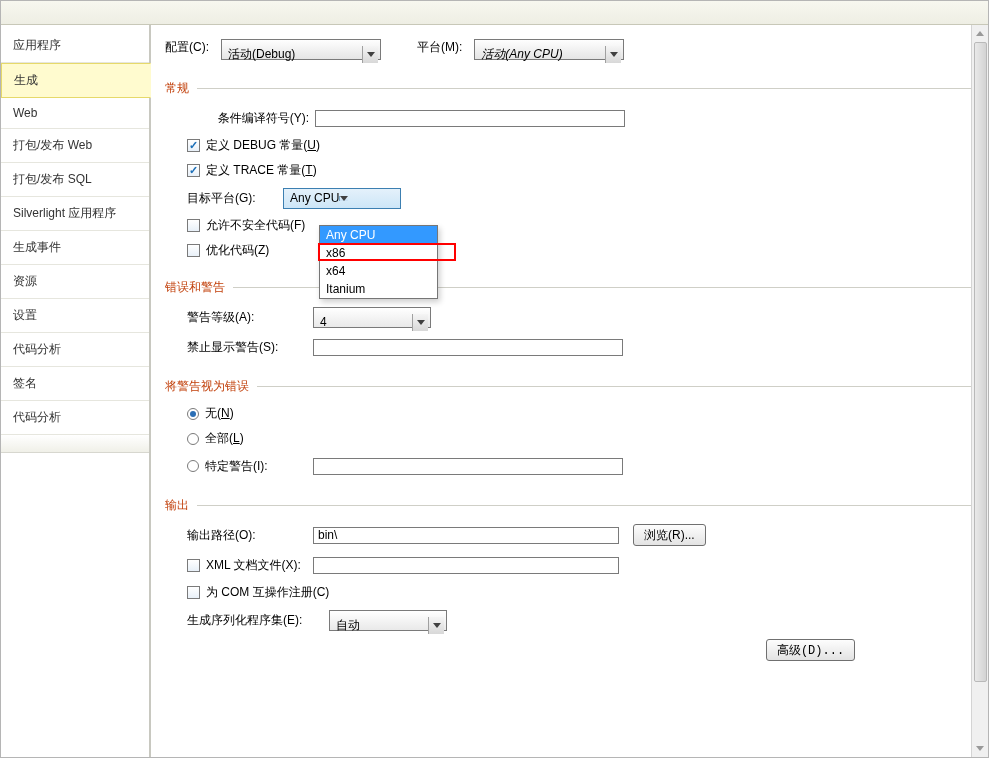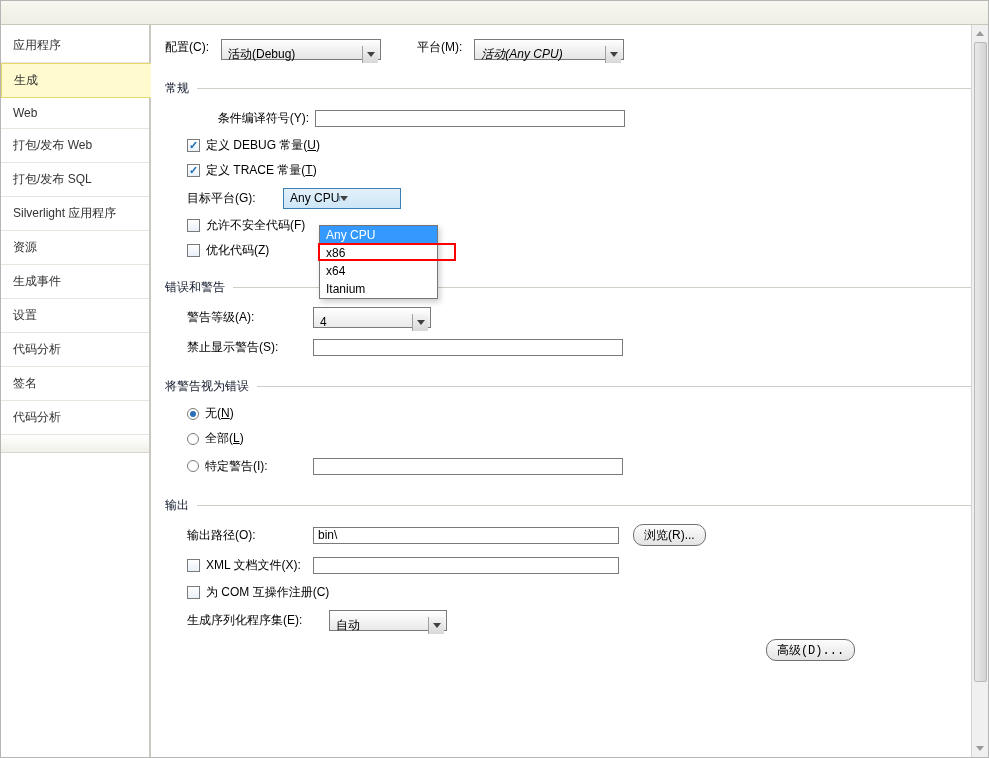--- a/index.html
+++ b/index.html
@@ -84,21 +84,21 @@
   }
   .dd-arrow svg { display:block; }
   .cfg-dd { width: 160px; }
   .plat-dd { width: 150px; font-style: italic; }
 
   .sec {
     margin-top: 20px;
   }
   .sec-header {
     display:flex; align-items:center; gap:8px;
-    color:#0f172a; font-size:12px;
+    color:#c2410c; font-size:12px;
   }
   .sec-line { flex:1; height:1px; background:#cfcfc7; }
   .sec-body { padding: 10px 0 0 22px; }
 
   .form-row {
     display:flex; align-items:center;
     margin-bottom: 8px;
     min-height:22px;
   }
   .form-row .lbl { width: 128px; text-align:right; padding-right:6px;}
@@ -168,21 +168,21 @@
   }
 
   .btn {
     height:22px;
     border:1px solid #707070;
     background:linear-gradient(#fdfdfd,#e3e3e3);
     padding:0 10px;
     display:inline-flex;align-items:center;justify-content:center;
     cursor:pointer;
     font-size:12px;
-    border-radius:10px;
+    border-radius:3px;
   }
 
   .right-scroll {
     position:absolute; right:0; top:24px; bottom:0; width:17px;
     background:#f0f0f0; border-left:1px solid #d4d4d4;
   }
   .right-scroll .arrow { height:17px; display:flex;align-items:center;justify-content:center; background:#f0f0f0;}
   .right-scroll .arrow svg{opacity:.6}
   .right-scroll .thumb {
     position:absolute; left:2px; top:17px; width:13px; height: 640px;
@@ -196,22 +196,22 @@
 <div class="top-bar"></div>
 
 <div class="layout">
   <div class="side-tabs">
     <div class="tab">应用程序</div>
     <div class="tab selected">生成</div>
     <div class="tab">Web</div>
     <div class="tab">打包/发布 Web</div>
     <div class="tab">打包/发布 SQL</div>
     <div class="tab">Silverlight 应用程序</div>
+    <div class="tab">生成事件</div>
     <div class="tab">资源</div>
-    <div class="tab">生成事件</div>
     <div class="tab">设置</div>
     <div class="tab">代码分析</div>
     <div class="tab">签名</div>
     <div class="tab">代码分析</div>
     <div class="fade-bottom"></div>
   </div>
 
   <div class="content">
 
     <div class="row topcfg" style="gap:10px;">

